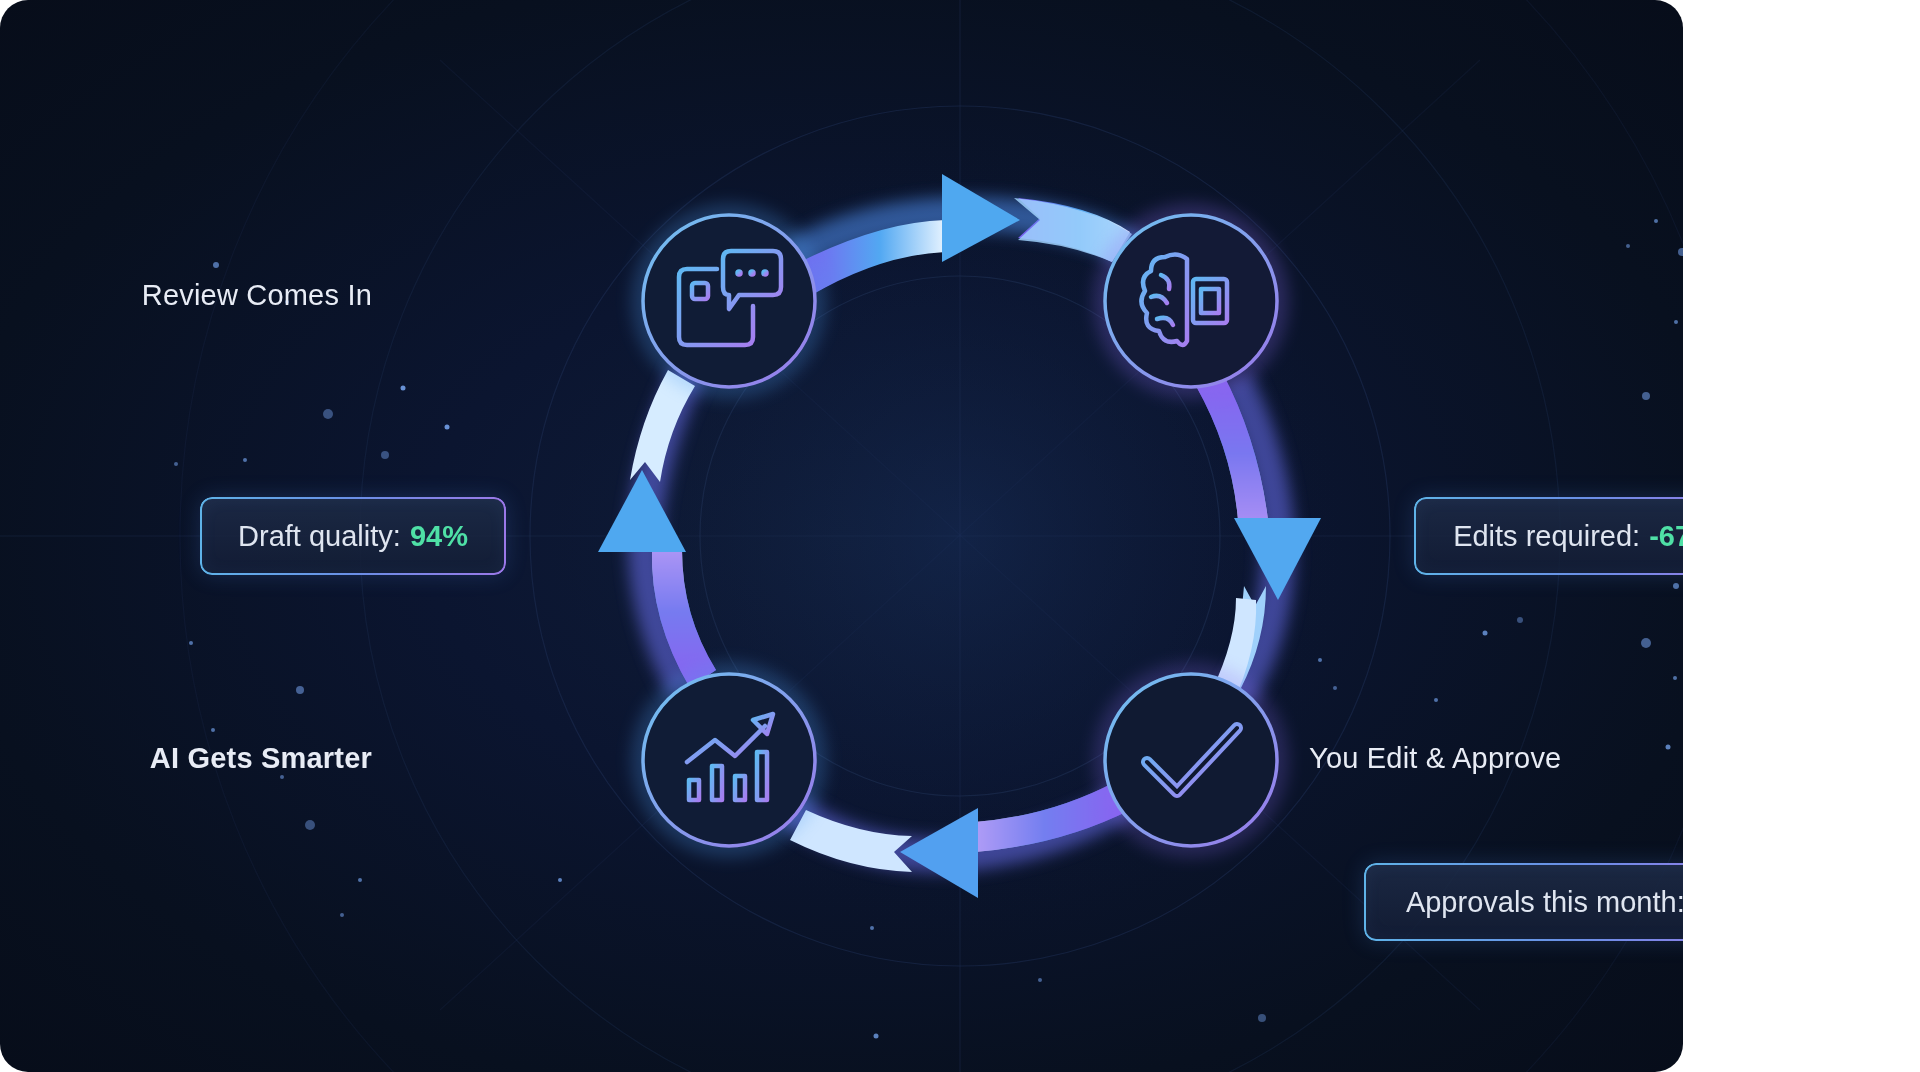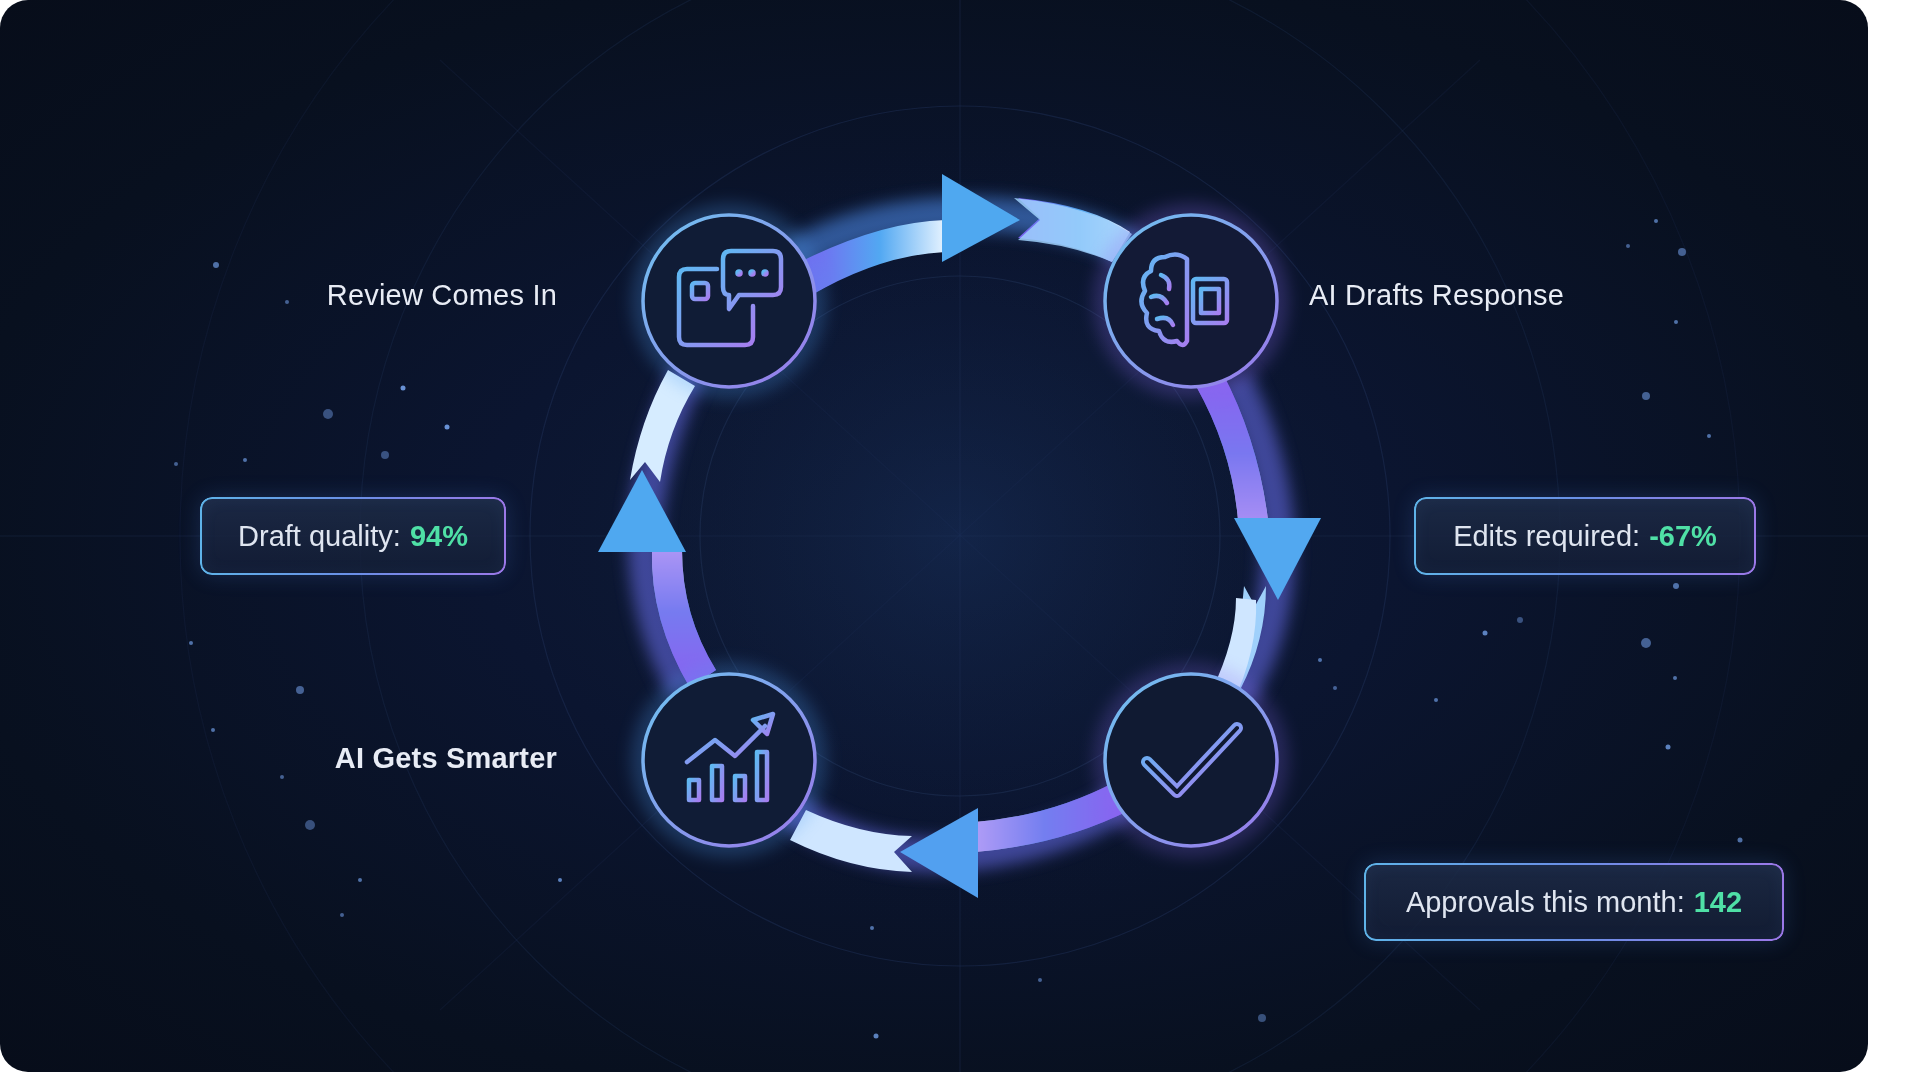--- a/index.html
+++ b/index.html
@@ -1,17 +1,17 @@
 <!DOCTYPE html>
 <html><head>
 <meta charset="utf-8">
 <style>
   html,body{margin:0;padding:0;background:#ffffff;}
   body{width:1920px;height:1072px;overflow:hidden;font-family:"Liberation Sans","DejaVu Sans",sans-serif;}
-  .frame{position:absolute;left:0;top:0;width:1868px;height:1072px;border-radius:28px;overflow:hidden;
+  .frame{position:absolute;left:0;top:0;width:1683px;height:1072px;border-radius:28px;overflow:hidden;
     background:radial-gradient(ellipse at 50% 50%, #0f1c38 0%, #0b1530 35%, #08101f 75%, #070d1a 100%);}
   svg.bg{position:absolute;left:0;top:0;}
   .label{position:absolute;color:#e8ecf5;font-size:29px;letter-spacing:0.2px;white-space:nowrap;}
   .stat{position:absolute;height:78px;box-sizing:border-box;border-radius:12px;
     display:flex;align-items:center;justify-content:center;
     font-size:29px;color:#dfe5f0;white-space:nowrap;
     background:linear-gradient(180deg,rgba(30,44,72,0.85),rgba(20,30,54,0.85));
     border:2px solid transparent;
     background-clip:padding-box;
     box-shadow:0 0 22px rgba(90,150,255,0.18), inset 0 0 18px rgba(120,170,255,0.06);}
@@ -210,21 +210,21 @@
         <rect x="-17" y="6" width="10" height="34"></rect>
         <rect x="6" y="16" width="10" height="24"></rect>
         <rect x="28" y="-8" width="10" height="48"></rect>
         <polyline points="-42,2 -14,-20 6,-4 36,-34"></polyline>
         <polygon points="24,-40 44,-46 38,-26"></polygon>
       </g>
     </g>
   </svg>
 
   <div class="label" style="right:1311px;top:279px;">Review Comes In</div>
-  <div class="label" style="left:1309px;top:279px;">AI Drafts Response</div>
+  <div class="label" style="left:1309px;top:742px;">You Edit &amp; Approve</div>
   <div class="label" style="right:1311px;top:742px;font-weight:bold;">AI Gets Smarter</div>
 
   <div class="stat" style="left:200px;top:497px;width:306px;">
     <span>Draft quality:</span>
     <span class="val">94%</span>
   </div>
   <div class="stat" style="left:1414px;top:497px;width:342px;">
     <span>Edits required:</span>
     <span class="val">-67%</span>
   </div>

